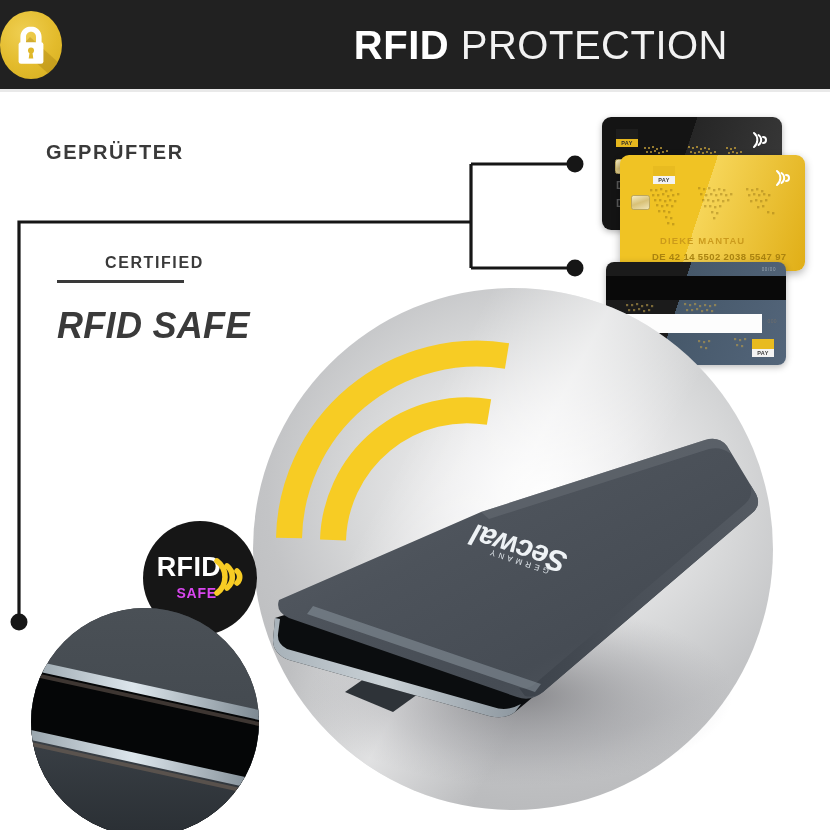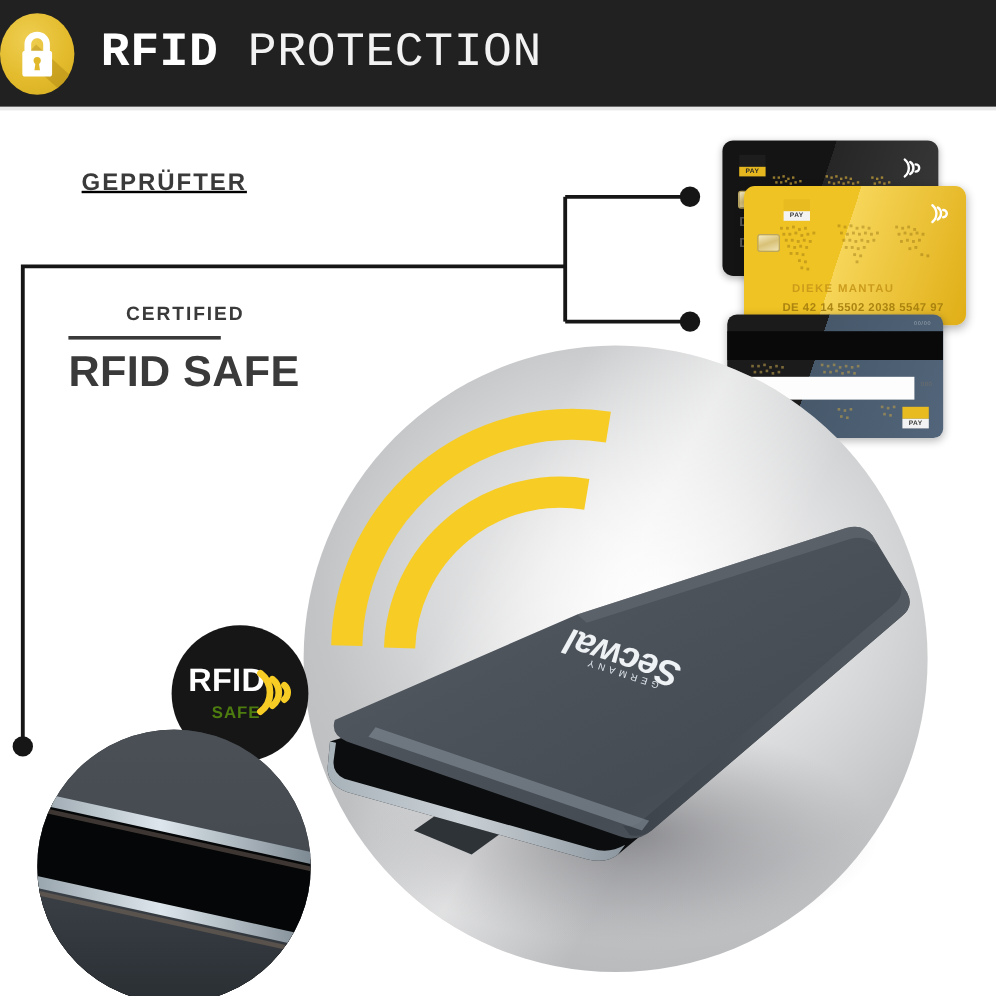--- a/index.html
+++ b/index.html
@@ -1,40 +1,40 @@
 <!DOCTYPE html>
 <html><head>
 <meta charset="utf-8">
 <style>
   html,body{margin:0;padding:0;background:#ffffff;}
   body{width:830px;height:830px;overflow:hidden;font-family:"Liberation Sans",sans-serif;}
   .stage{position:relative;width:830px;height:830px;background:#ffffff;overflow:hidden;}
 
   
   .header{position:absolute;left:0;top:0;width:830px;height:89px;background:#212121;}
-  .header-inner{position:absolute;left:0;top:0;width:728px;height:89px;display:flex;align-items:center;justify-content:flex-start;font-family:Liberation Mono, monospace;}
+  .header-inner{position:absolute;left:0;top:0;width:728px;height:89px;display:flex;align-items:center;justify-content:space-between;}
   .lock-badge{position:relative;width:62px;height:68px;border-radius:50%;
       background:radial-gradient(circle at 38% 32%,#efcf52 0%,#e3bb2c 55%,#d4ad1f 100%);
       overflow:hidden;flex:none;margin-right:22px;}
   .lock-shadow{position:absolute;left:30px;top:26px;width:64px;height:15px;background:rgba(150,110,10,.30);
       transform:rotate(42deg);transform-origin:0 0;}
   .lock-glyph{position:absolute;left:0;top:0;width:62px;height:68px;}
   .header-title{font-size:40px;letter-spacing:.5px;color:#ffffff;white-space:nowrap;line-height:1;}
   .header-title .b{font-weight:bold;}
   .header-title .l{font-weight:300;color:#f2f2f2;}
   .header-rule{position:absolute;left:0;top:89px;width:830px;height:3px;background:#e9e9e9;}
 
   
-  .claim-de{position:absolute;left:68px;top:142px;text-decoration:underline;}
+  .claim-de{position:absolute;left:46px;top:142px;}
   .kicker{font-size:20px;font-weight:bold;letter-spacing:1.6px;color:#3a3a3a;line-height:1;}
   .headline{font-size:40px;font-weight:bold;letter-spacing:.4px;color:#3a3a3a;line-height:1.05;margin-top:6px;}
   .claim-en{position:absolute;left:57px;top:255px;}
   .kicker-sm{font-size:16px;font-weight:bold;letter-spacing:1.6px;color:#3a3a3a;line-height:1;margin-left:48px;}
   .underbar{width:127px;height:3px;background:#3a3a3a;margin-top:9px;}
-  .headline-it{font-size:36px;font-weight:bold;letter-spacing:.3px;color:#3a3a3a;line-height:1.05;margin-top:8px;}
+  .headline-it{font-size:36px;font-weight:bold;font-style:italic;letter-spacing:.3px;color:#3a3a3a;line-height:1.05;margin-top:24px;}
 
   
   .connectors{position:absolute;left:0;top:0;width:830px;height:830px;}
 
   
   .card-black{position:absolute;left:602px;top:117px;width:180px;height:113px;border-radius:9px;
       background:linear-gradient(108deg,#141414 0%,#141414 44%,#262626 44%,#3b3b3b 100%);
       box-shadow:0 2px 6px rgba(0,0,0,.28);overflow:hidden;}
   .card-gold{position:absolute;left:620px;top:155px;width:185px;height:116px;border-radius:9px;
       background:linear-gradient(108deg,#f0c324 0%,#f0c324 44%,#f6d558 44%,#e0ae16 100%);
@@ -69,21 +69,21 @@
   .circle-sheen{position:absolute;left:0;top:0;width:520px;height:522px;border-radius:50%;
       background:linear-gradient(118deg,rgba(255,255,255,0) 30%,rgba(255,255,255,.55) 46%,rgba(255,255,255,0) 62%);}
   .arcs{position:absolute;left:18px;top:44px;width:300px;height:220px;}
   .wallet{position:absolute;left:0;top:0;width:520px;height:522px;}
 
   
   .seal{position:absolute;left:143px;top:521px;width:114px;height:114px;border-radius:50%;background:#161616;}
   .seal-rfid{position:absolute;left:0;top:33px;width:78px;text-align:right;font-size:27px;font-weight:bold;
       color:#ffffff;letter-spacing:.3px;line-height:1;}
   .seal-safe{position:absolute;left:0;top:65px;width:74px;text-align:right;font-size:14px;font-weight:bold;
-      color:#4d7c0f;letter-spacing:.8px;line-height:1;}
+      color:#d946ef;letter-spacing:.8px;line-height:1;}
   .seal-waves{position:absolute;left:68px;top:28px;width:42px;height:56px;}
 
   
   .macro{position:absolute;left:31px;top:608px;width:228px;height:228px;border-radius:50%;overflow:hidden;
       background:#2b2f33;}
   .macro svg{position:absolute;left:0;top:0;}
 </style>
 </head>
 <body>
 

